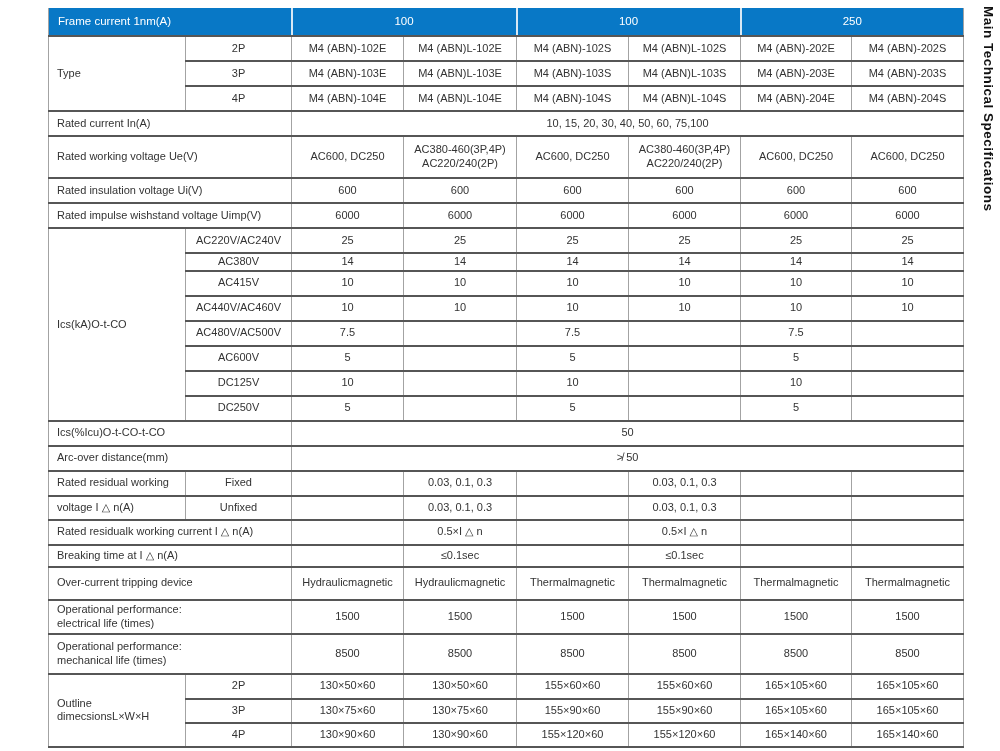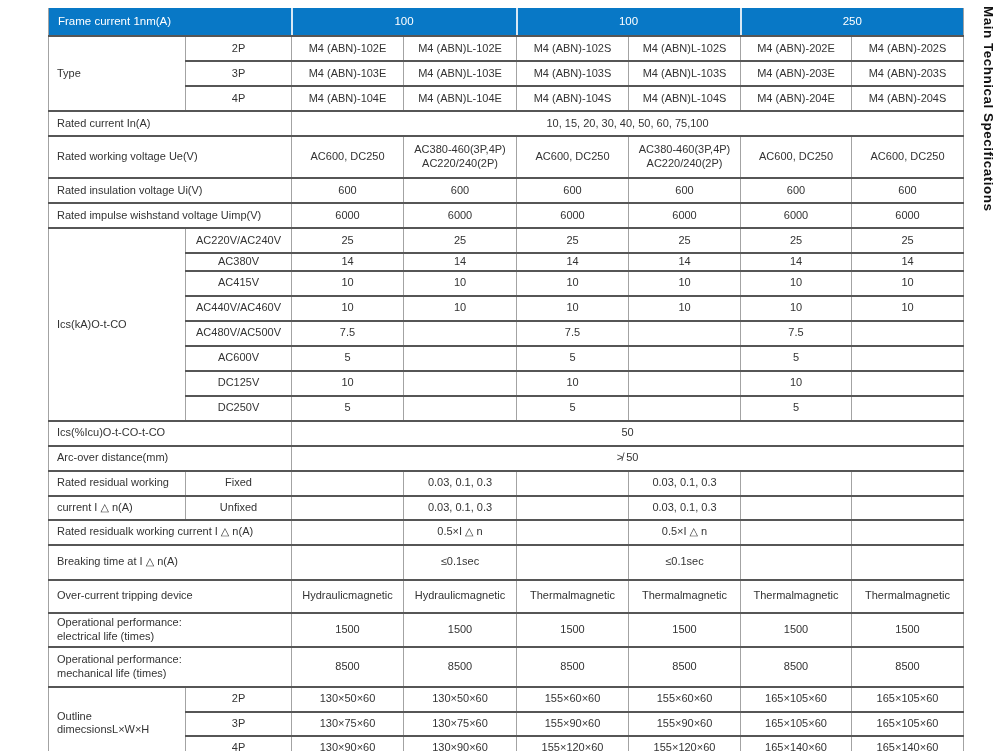--- a/index.html
+++ b/index.html
@@ -250,39 +250,39 @@
           <td class="lbl">Rated residual working</td>
           <td class="sub">Fixed</td>
           <td class="val"></td>
           <td class="val">0.03, 0.1, 0.3</td>
           <td class="val"></td>
           <td class="val">0.03, 0.1, 0.3</td>
           <td class="val"></td>
           <td class="val"></td>
         </tr>
         <tr style="height: 24px;">
-          <td class="lbl">current I △ n(A)</td>
+          <td class="lbl">voltage I △ n(A)</td>
           <td class="sub">Unfixed</td>
           <td class="val"></td>
           <td class="val">0.03, 0.1, 0.3</td>
           <td class="val"></td>
           <td class="val">0.03, 0.1, 0.3</td>
           <td class="val"></td>
           <td class="val"></td>
         </tr>
         <tr style="height: 25px;">
           <td class="lbl" colspan="2">Rated residualk working current I △ n(A)</td>
           <td class="val"></td>
           <td class="val">0.5×I △ n</td>
           <td class="val"></td>
           <td class="val">0.5×I △ n</td>
           <td class="val"></td>
           <td class="val"></td>
         </tr>
-        <tr style="height: 35px;">
+        <tr style="height: 22px;">
           <td class="lbl" colspan="2">Breaking time at I △ n(A)</td>
           <td class="val"></td>
           <td class="val">≤0.1sec</td>
           <td class="val"></td>
           <td class="val">≤0.1sec</td>
           <td class="val"></td>
           <td class="val"></td>
         </tr>
         <tr style="height: 33px; margin-top: 15px;">
           <td class="lbl" colspan="2">Over-current tripping device</td>

